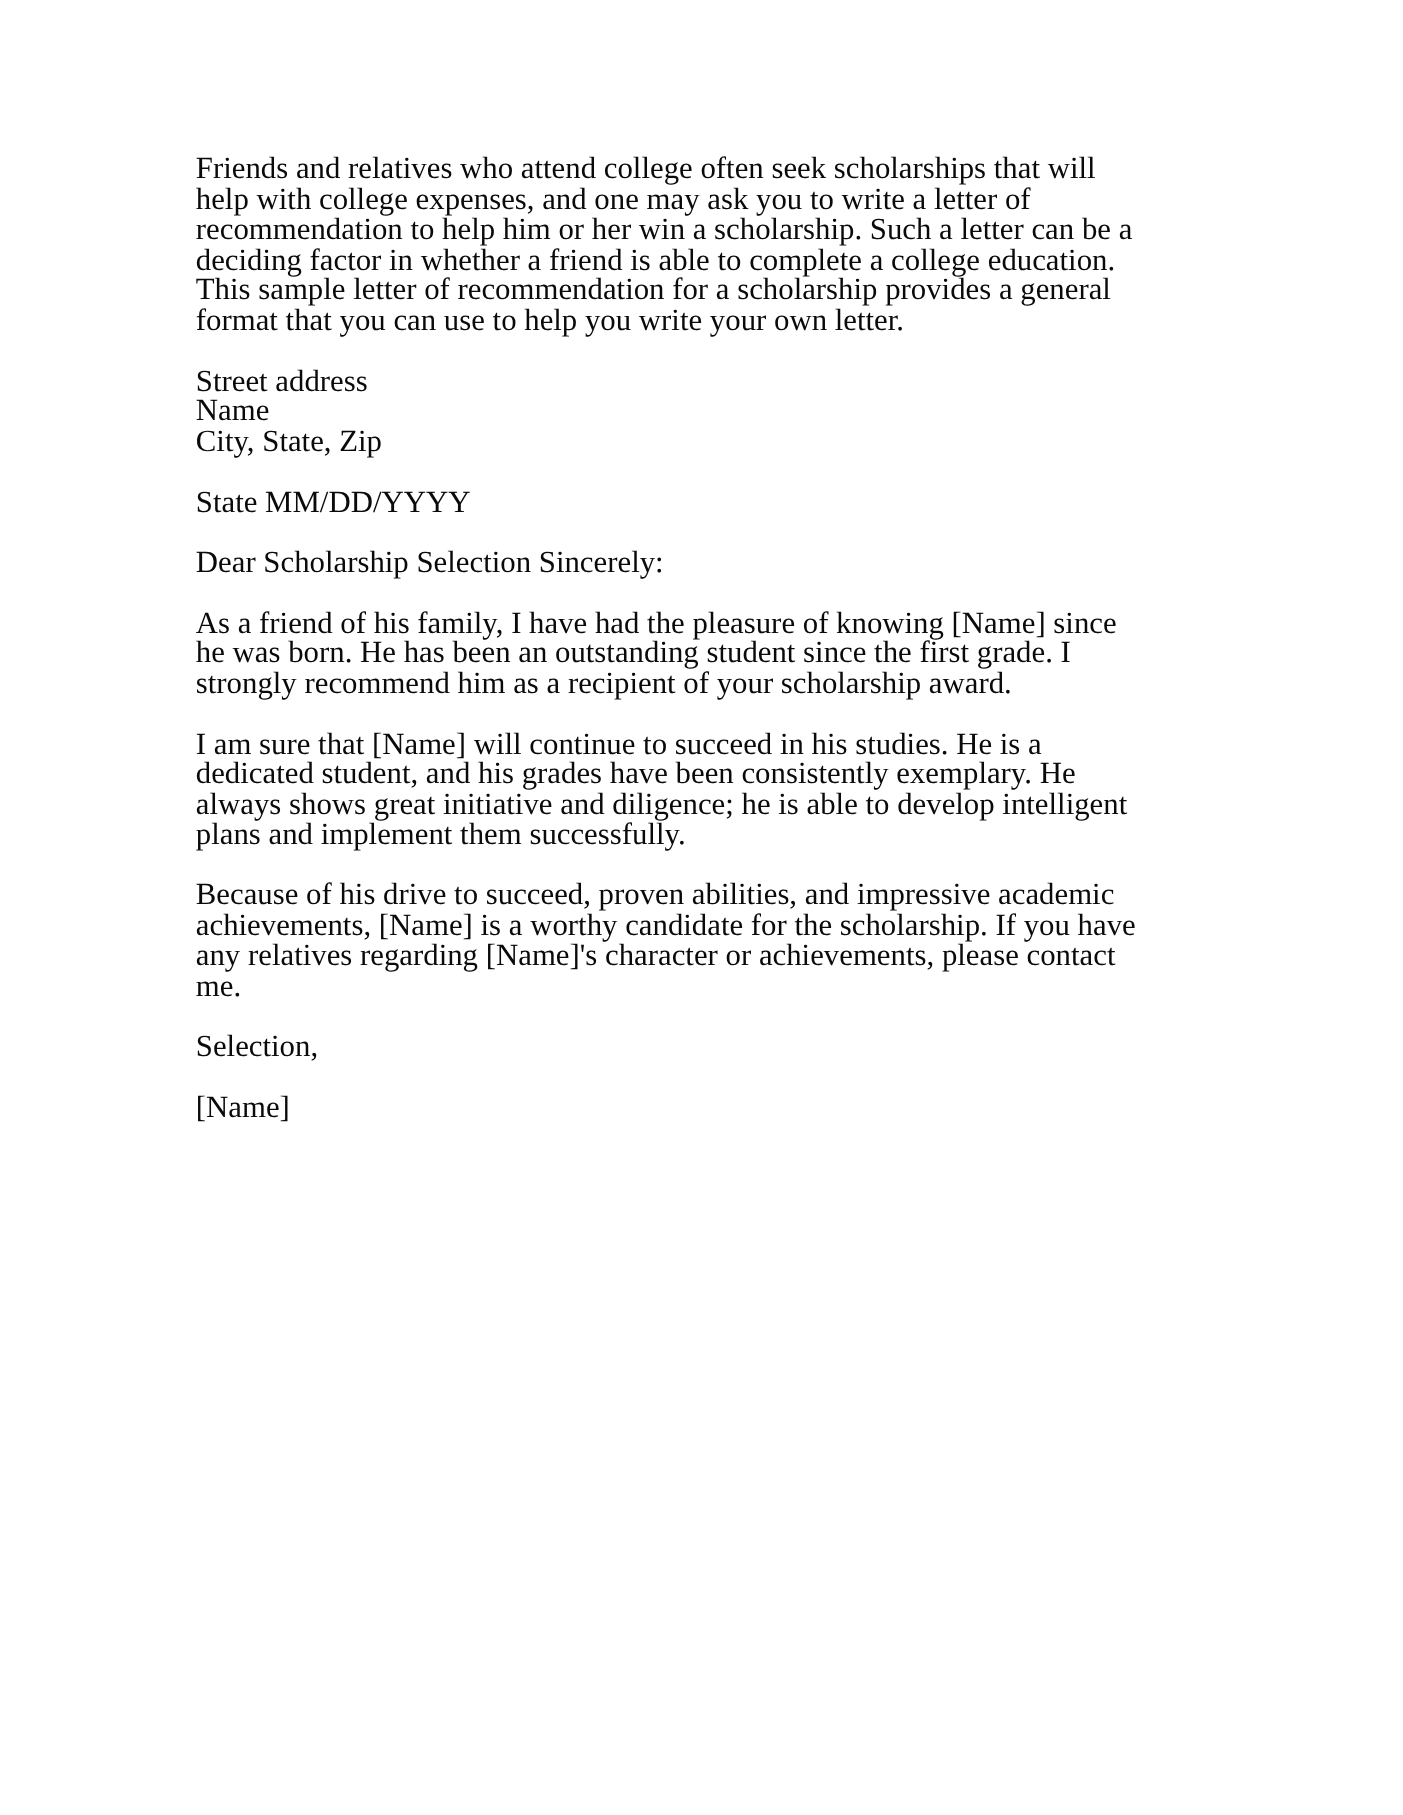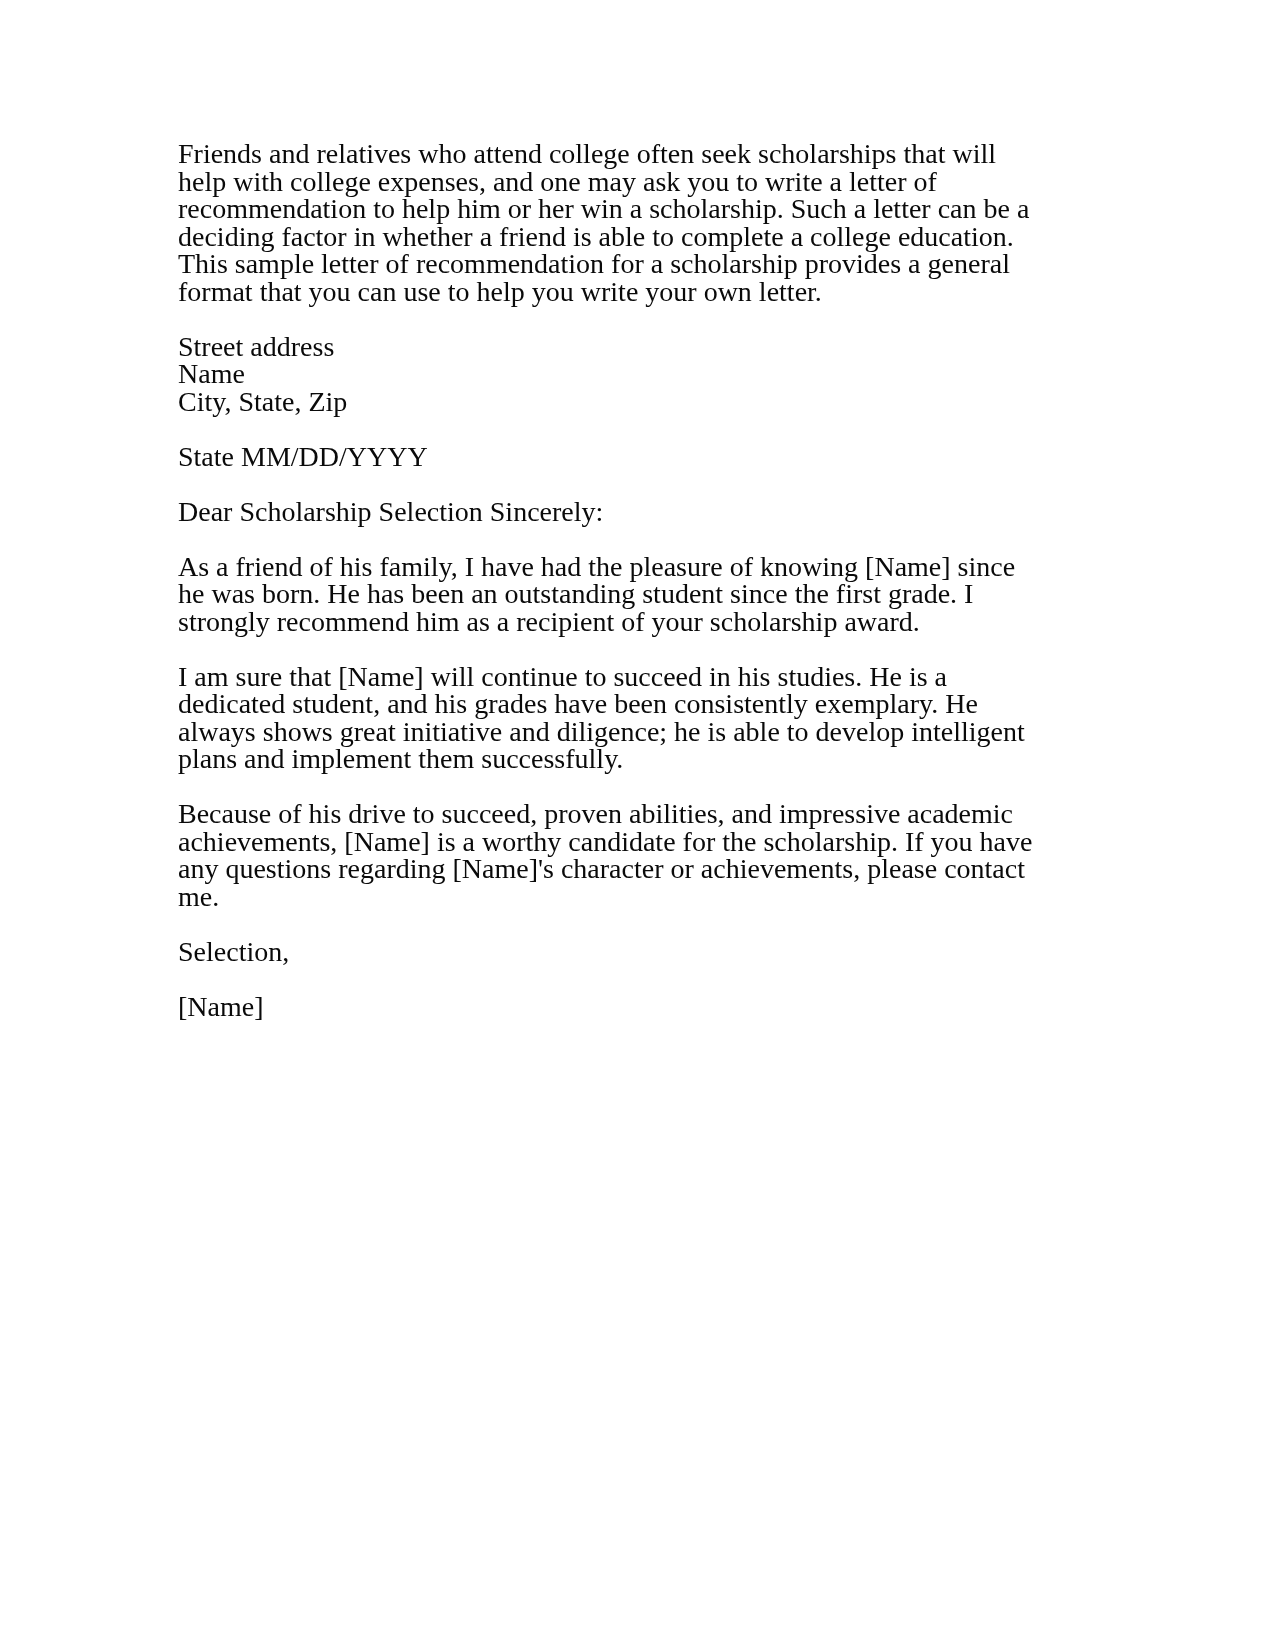--- a/index.html
+++ b/index.html
@@ -51,20 +51,20 @@
       <span class="line">Name</span>
       <span class="line">City, State, Zip</span>
     </div>
 
     <p class="para">State MM/DD/YYYY</p>
 
     <p class="para">Dear Scholarship Selection Sincerely:</p>
 
     <p class="para">As a friend of his family, I have had the pleasure of knowing [Name] since he was born. He has been an outstanding student since the first grade. I strongly recommend him as a recipient of your scholarship award.</p>
     <p class="para">I am sure that [Name] will continue to succeed in his studies. He is a dedicated student, and his grades have been consistently exemplary. He always shows great initiative and diligence; he is able to develop intelligent plans and implement them successfully.</p>
-    <p class="para">Because of his drive to succeed, proven abilities, and impressive academic achievements, [Name] is a worthy candidate for the scholarship. If you have any questions regarding [Name]'s character or achievements, please contact me.</p>
+    <p class="para">Because of his drive to succeed, proven abilities, and impressive academic achievements, [Name] is a worthy candidate for the scholarship. If you have any relatives regarding [Name]'s character or achievements, please contact me.</p>
 
     <p class="para">Selection,</p>
 
     <p class="para">[Name]</p>
 
   </div>
 </div>
 
 </body></html>

